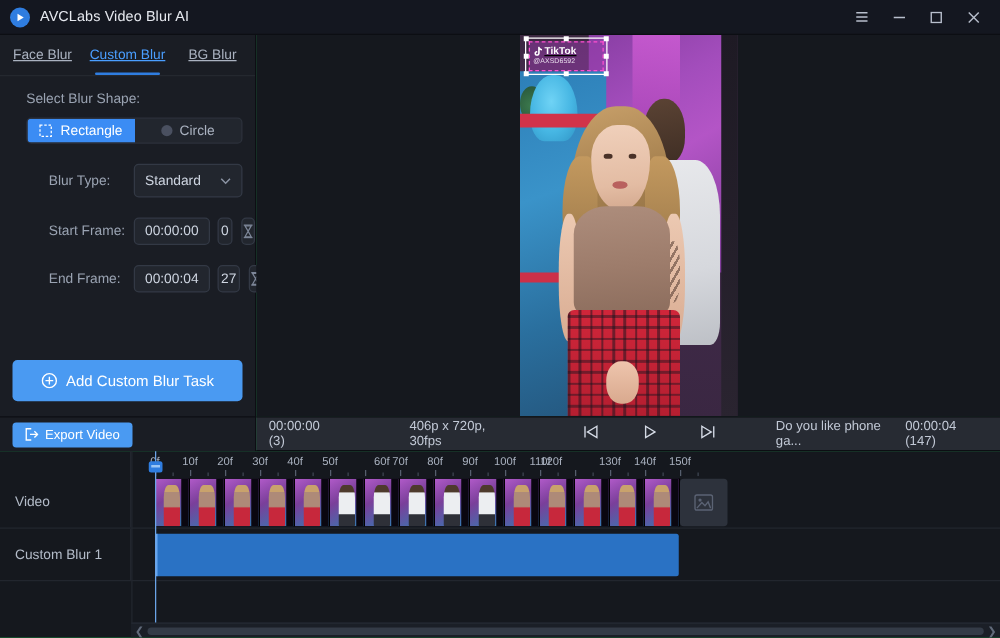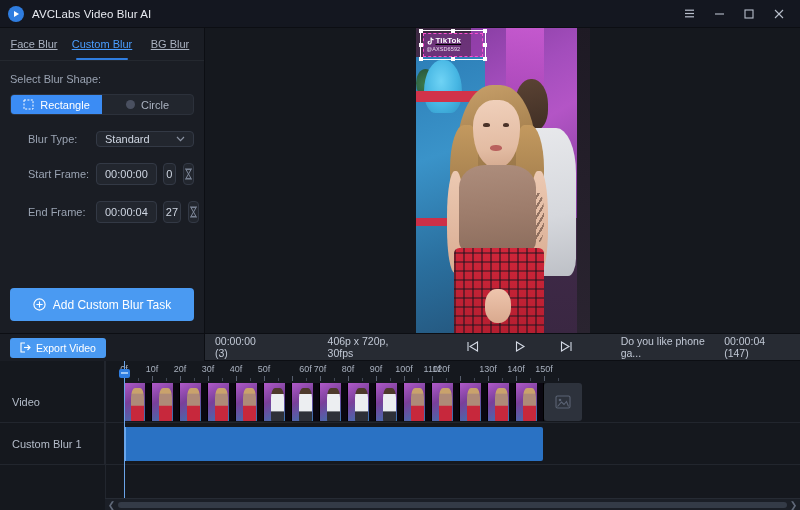--- a/index.html
+++ b/index.html
@@ -59,21 +59,21 @@
   .tab {
     flex: 1 1 0; display: flex; align-items: center; justify-content: center;
     font-size: 11px; color: #aab2c0; position: relative; text-decoration: underline;
   }
   .tab.active { color: #4a9eff; }
   .tab.active::after {
     content: ""; position: absolute; left: 12%; right: 12%; bottom: 0;
     height: 2px; background: #2f7de0; border-radius: 1px;
   }
 
-  .panel-body { padding: 12px 10px 0 10px; flex: 1 1 auto; min-height: 0; }
+  .panel-body { padding: 12px 10px 0 21px; flex: 1 1 auto; min-height: 0; }
 
   .section-label { font-size: 11px; color: #9aa3b2; margin-bottom: 9px; }
 
   .seg {
     display: flex; height: 21px; border-radius: 4px; overflow: hidden;
     background: #22262e; border: 1px solid #2c313b;
   }
   .seg-opt {
     flex: 1 1 0; display: flex; align-items: center; justify-content: center;
     gap: 6px; font-size: 11px; color: #aab2c0;
@@ -95,21 +95,21 @@
     font-size: 11px; color: #9aa3b2;
   }
   .inp {
     height: 22px; background: #22262e;
     border: 1px solid #333945; border-radius: 4px;
     color: #cfd6e2; font-size: 11px;
     display: flex; align-items: center; padding: 0 8px;
     font-family: "Liberation Sans", sans-serif;
   }
   .inp.select {
-    width: 122px; justify-content: space-between; height: 16px;
+    width: 122px; justify-content: space-between; height: 27px;
   }
   .inp.time { width: 80px; }
   .inp.frame { width: 33px; margin-left: 6px; justify-content: center; padding: 0 2px; }
   .icon-btn {
     width: 22px; height: 22px; margin-left: 7px;
     background: #22262e; border: 1px solid #333945; border-radius: 4px;
     display: flex; align-items: center; justify-content: center;
     color: #7d8698;
   }
   .chev { color: #8b93a3; }

